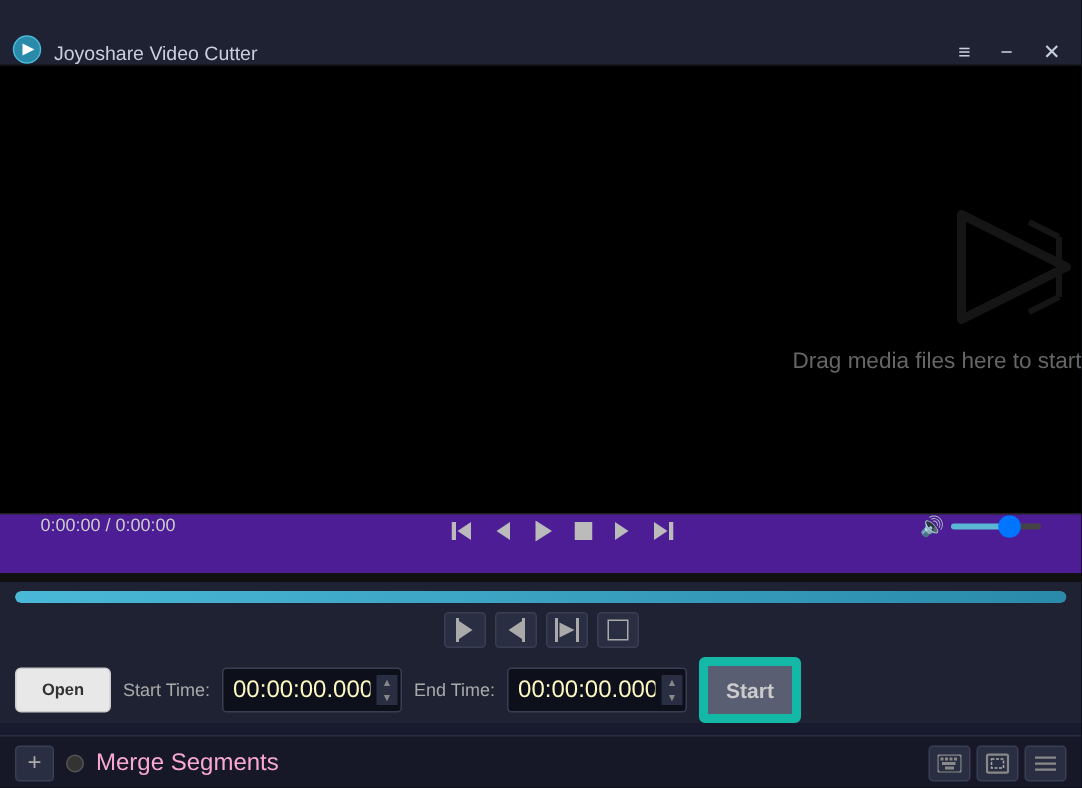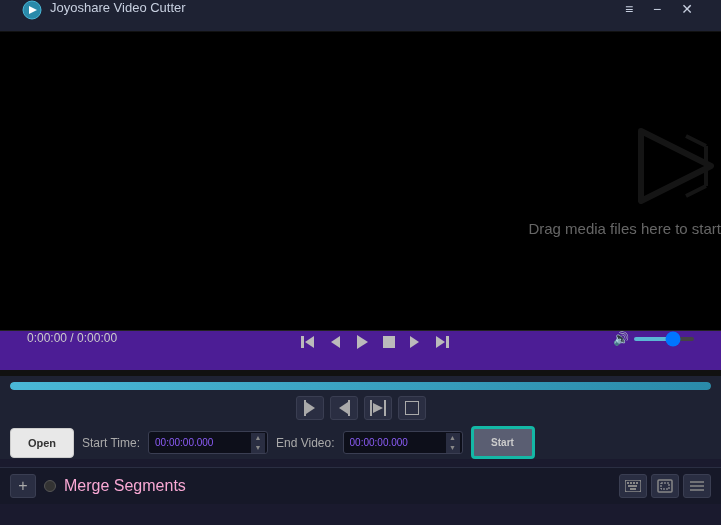--- a/index.html
+++ b/index.html
@@ -8,24 +8,24 @@
       height: 525px;
       background: #1a1a2e;
       font-family: 'Segoe UI', Arial, sans-serif;
       overflow: hidden;
       user-select: none;
     }
 
     
     .title-bar {
       display: flex;
-      align-items: flex-start;
+      align-items: flex-end;
       background: #1e2233;
-      height: 32px;
-      padding: 0 22px;
+      height: 44px;
+      padding: 0 8px;
       border-bottom: 1px solid #111;
     }
     .title-bar-logo {
       width: 20px;
       height: 20px;
       margin-right: 8px;
     }
     .title-bar-text {
       flex: 1;
       color: #c8d0e0;
@@ -200,22 +200,22 @@
       display: flex;
       align-items: center;
       background: #0d0f1a;
       border: 1px solid #3a3e52;
       border-radius: 3px;
       padding: 0 2px;
     }
     .time-input {
       background: transparent;
       border: none;
-      color: #8b5cf6;
-      font-size: 10px;
+      color: #fef9c3;
+      font-size: 16px;
       width: 100px;
       padding: 5px 4px;
       outline: none;
     }
     .spinner-btns {
       display: flex;
       flex-direction: column;
       gap: 0;
     }
     .spin-btn {
@@ -238,23 +238,23 @@
       color: #ddd;
       font-size: 13px;
       padding: 7px 12px;
       border-radius: 4px;
       cursor: pointer;
       min-width: 64px;
     }
 
     .start-btn {
       background: #5a5e72;
-      border: 3px solid #14b8a6;
+      border: 6px solid #14b8a6;
       color: #ccc;
-      font-size: 10px;
+      font-size: 14px;
       font-weight: 600;
       padding: 8px 12px;
       border-radius: 4px;
       cursor: pointer;
       min-width: 64px;
     }
 
     
     .segments-row {
       display: flex;
@@ -416,21 +416,21 @@
   <div class="controls-row">
     <button class="open-btn">Open</button>
     <span class="time-label">Start Time:</span>
     <div class="time-input-wrap">
       <input class="time-input" type="text" value="00:00:00.000" style="">
       <div class="spinner-btns">
         <button class="spin-btn">▲</button>
         <button class="spin-btn">▼</button>
       </div>
     </div>
-    <span class="time-label">End Video:</span>
+    <span class="time-label">End Time:</span>
     <div class="time-input-wrap">
       <input class="time-input" type="text" value="00:00:00.000" style="">
       <div class="spinner-btns">
         <button class="spin-btn">▲</button>
         <button class="spin-btn">▼</button>
       </div>
     </div>
     <button class="start-btn">Start</button>
   </div>
 </div>

